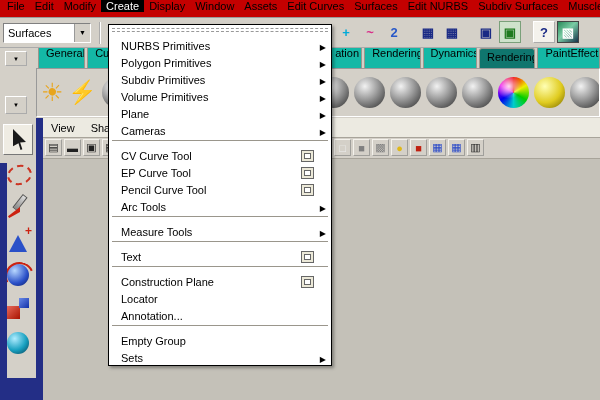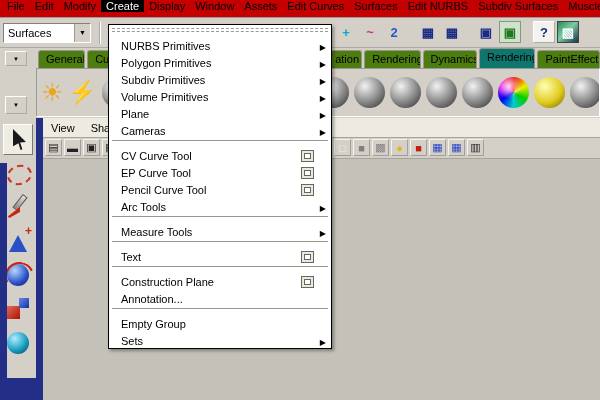--- a/index.html
+++ b/index.html
@@ -29,22 +29,22 @@
   .si-pink{color:#d8308a}
   .si-blue{color:#2858c8}
   .si-navy{color:#1a2a85}
   .si-green{color:#1f7a1f;background:#cfe2cb;border:1px solid #7aa07a}
   .si-help{color:#1a2a85;background:#f4f2ec;border:1px outset #fff}
   .si-persp{color:#fff;background:linear-gradient(135deg,#2a8a5a,#79ccA4 45%,#16324a);border:1px solid #444}
 
   
   #shelf-tabs{position:absolute;top:48px;left:36px;right:0;height:20px;display:flex;
     align-items:flex-end;gap:2px;padding-left:2px;overflow:hidden}
-  .tab{background:#4d7c0f;border:1px solid #9a968c;border-bottom:none;border-radius:3px 3px 0 0;
-    padding:2px 7px;height:18px;white-space:nowrap;overflow:hidden;cursor:default}
+  .tab{background:#14b8a6;border:1px solid #9a968c;border-bottom:none;border-radius:3px 3px 0 0;
+    padding:2px 7px;height:24px;white-space:nowrap;overflow:hidden;cursor:default}
   .tab.wide{flex:0 0 238px}
   .tab.selected{background:#0f766e;height:20px}
 
   
   #shelf{position:absolute;top:68px;left:36px;right:0;height:49px;background:#D4D0C8;
     border:1px solid;border-color:#999 #fff #fff #999;display:flex;align-items:center;
     gap:5px;padding:0 4px;overflow:hidden}
   .sh-sun,.sh-bolt{width:30px;height:36px;display:flex;align-items:center;justify-content:center}
   .sh-sun::before{content:"\2600";font-size:25px;color:#E8A51E}
   .sh-bolt::before{content:"\26A1";font-size:23px;color:#E2BE14}
@@ -401,20 +401,25 @@
           
           
         </div>
 
         <div class="mi has-opt">
           <span class="mi-label">Construction Plane</span>
           <span class="mi-opt"></span>
           <span class="mi-arrow"></span>
         </div>
 
+        <div class="mi">
+          <span class="mi-label">Locator</span>
+          <span class="mi-opt"></span>
+          <span class="mi-arrow"></span>
+        </div>
 
         <div class="mi">
           <span class="mi-label">Annotation...</span>
           <span class="mi-opt"></span>
           <span class="mi-arrow"></span>
         </div>
 
         <div class="mi sep">
           
           

